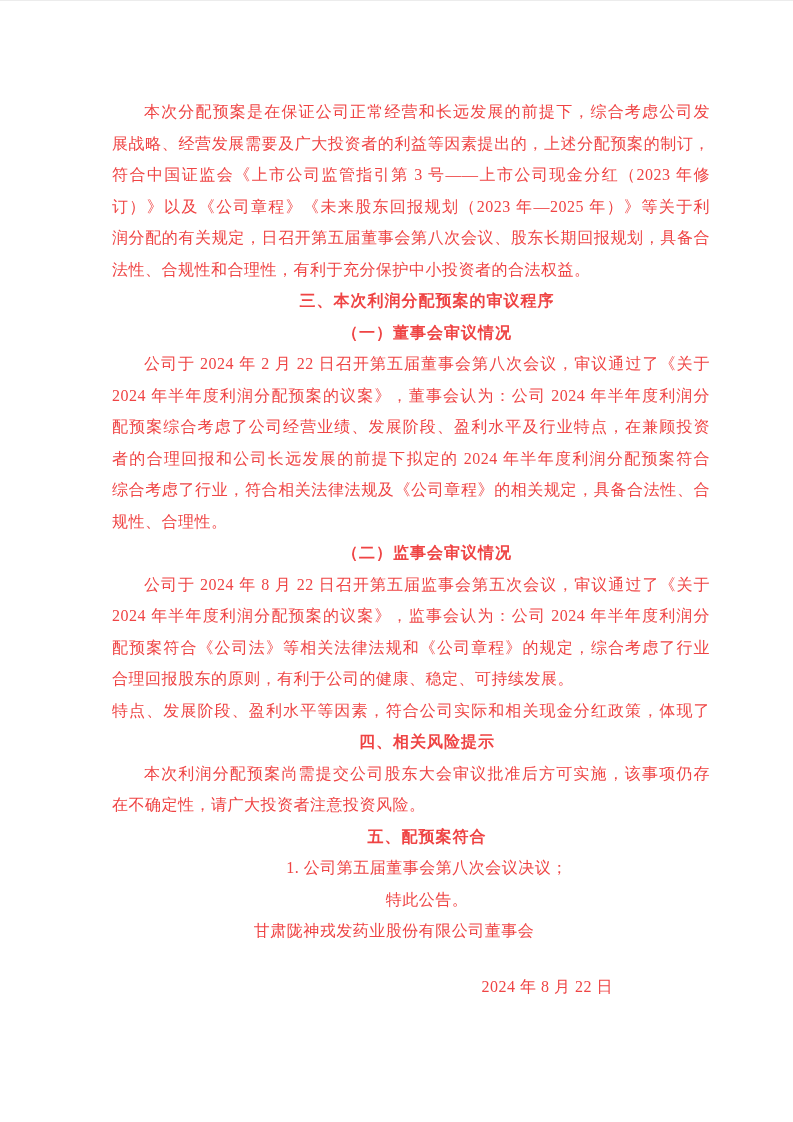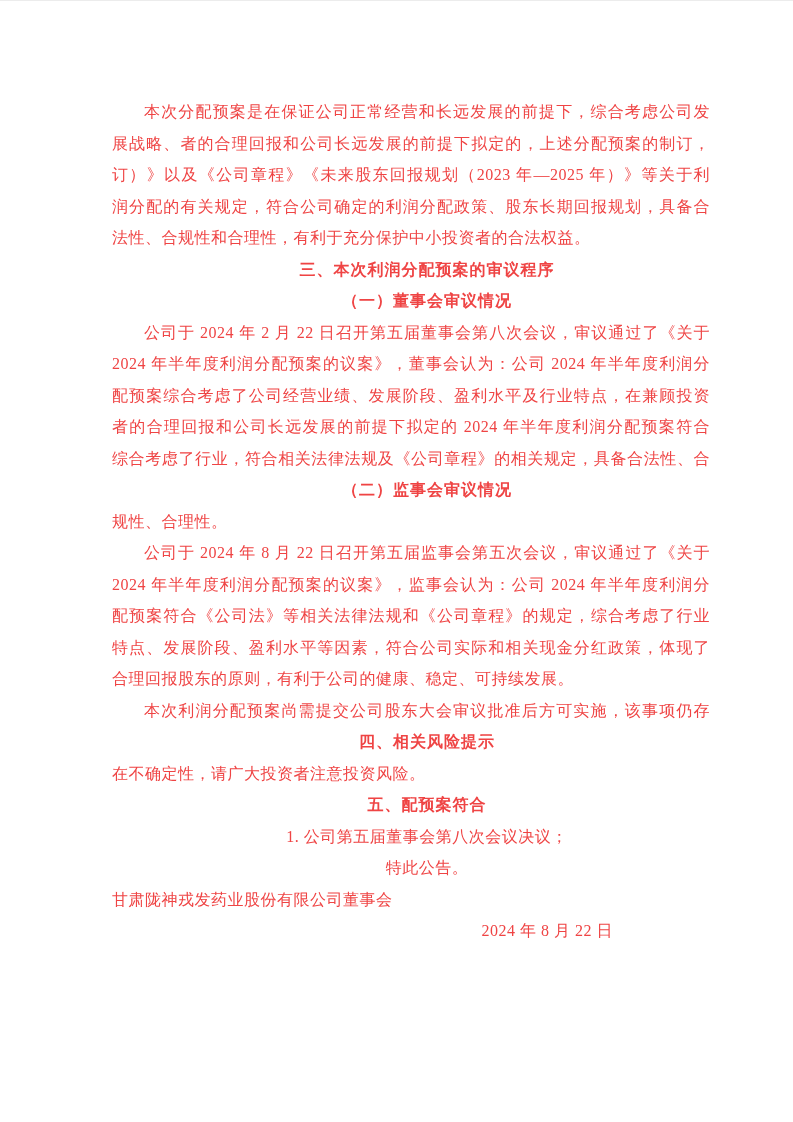--- a/index.html
+++ b/index.html
@@ -29,49 +29,50 @@
   .line.fill {
     text-align: justify;
     text-align-last: justify;
   }
   .line.indent { text-indent: 32px; text-align: center; }
   .line.heading {
     font-weight: bold;
     font-family: "Liberation Sans", "DejaVu Sans", sans-serif;
     letter-spacing: 1px;
   }
-  .line.signature { text-align: left; padding-right: 34px; box-sizing: border-box; }
-  .line.date { text-align: right; padding-right: 97px; box-sizing: border-box; }
+  .line.signature { text-align: center; padding-right: 34px; box-sizing: border-box; }
+  .line.date { text-align: right; padding-right: 97px; box-sizing: border-box; margin-top: 24px; }
 </style>
 </head>
 <body>
 
 <div class="page">
   <div class="content">
       <div class="line indent fill">本次分配预案是在保证公司正常经营和长远发展的前提下，综合考虑公司发</div>
-      <div class="line fill">展战略、者的合理回报和公司长远发展的前提下拟定的，上述分配预案的制订，</div>
+      <div class="line fill">展战略、经营发展需要及广大投资者的利益等因素提出的，上述分配预案的制订，</div>
+      <div class="line fill">符合中国证监会《上市公司监管指引第 3 号——上市公司现金分红（2023 年修</div>
       <div class="line fill">订）》以及《公司章程》《未来股东回报规划（2023 年—2025 年）》等关于利</div>
-      <div class="line fill">润分配的有关规定，符合公司确定的利润分配政策、股东长期回报规划，具备合</div>
+      <div class="line fill">润分配的有关规定，日召开第五届董事会第八次会议、股东长期回报规划，具备合</div>
       <div class="line">法性、合规性和合理性，有利于充分保护中小投资者的合法权益。</div>
       <div class="line heading indent">三、本次利润分配预案的审议程序</div>
       <div class="line heading indent">（一）董事会审议情况</div>
       <div class="line indent fill">公司于 2024 年 2 月 22 日召开第五届董事会第八次会议，审议通过了《关于</div>
       <div class="line fill">2024 年半年度利润分配预案的议案》，董事会认为：公司 2024 年半年度利润分</div>
       <div class="line fill">配预案综合考虑了公司经营业绩、发展阶段、盈利水平及行业特点，在兼顾投资</div>
       <div class="line fill">者的合理回报和公司长远发展的前提下拟定的 2024 年半年度利润分配预案符合</div>
       <div class="line fill">综合考虑了行业，符合相关法律法规及《公司章程》的相关规定，具备合法性、合</div>
+      <div class="line">规性、合理性。</div>
       <div class="line heading indent">（二）监事会审议情况</div>
-      <div class="line">规性、合理性。</div>
       <div class="line indent fill">公司于 2024 年 8 月 22 日召开第五届监事会第五次会议，审议通过了《关于</div>
       <div class="line fill">2024 年半年度利润分配预案的议案》，监事会认为：公司 2024 年半年度利润分</div>
       <div class="line fill">配预案符合《公司法》等相关法律法规和《公司章程》的规定，综合考虑了行业</div>
+      <div class="line">合理回报股东的原则，有利于公司的健康、稳定、可持续发展。</div>
       <div class="line fill">特点、发展阶段、盈利水平等因素，符合公司实际和相关现金分红政策，体现了</div>
-      <div class="line">合理回报股东的原则，有利于公司的健康、稳定、可持续发展。</div>
+      <div class="line heading indent">四、相关风险提示</div>
       <div class="line indent fill">本次利润分配预案尚需提交公司股东大会审议批准后方可实施，该事项仍存</div>
-      <div class="line heading indent">四、相关风险提示</div>
       <div class="line">在不确定性，请广大投资者注意投资风险。</div>
       <div class="line heading indent">五、配预案符合</div>
       <div class="line indent">1. 公司第五届董事会第八次会议决议；</div>
       <div class="line indent">特此公告。</div>
       <div class="line signature">甘肃陇神戎发药业股份有限公司董事会</div>
       <div class="line date">2024 年 8 月 22 日</div>
     </div>
 </div>
 
 </body></html>

